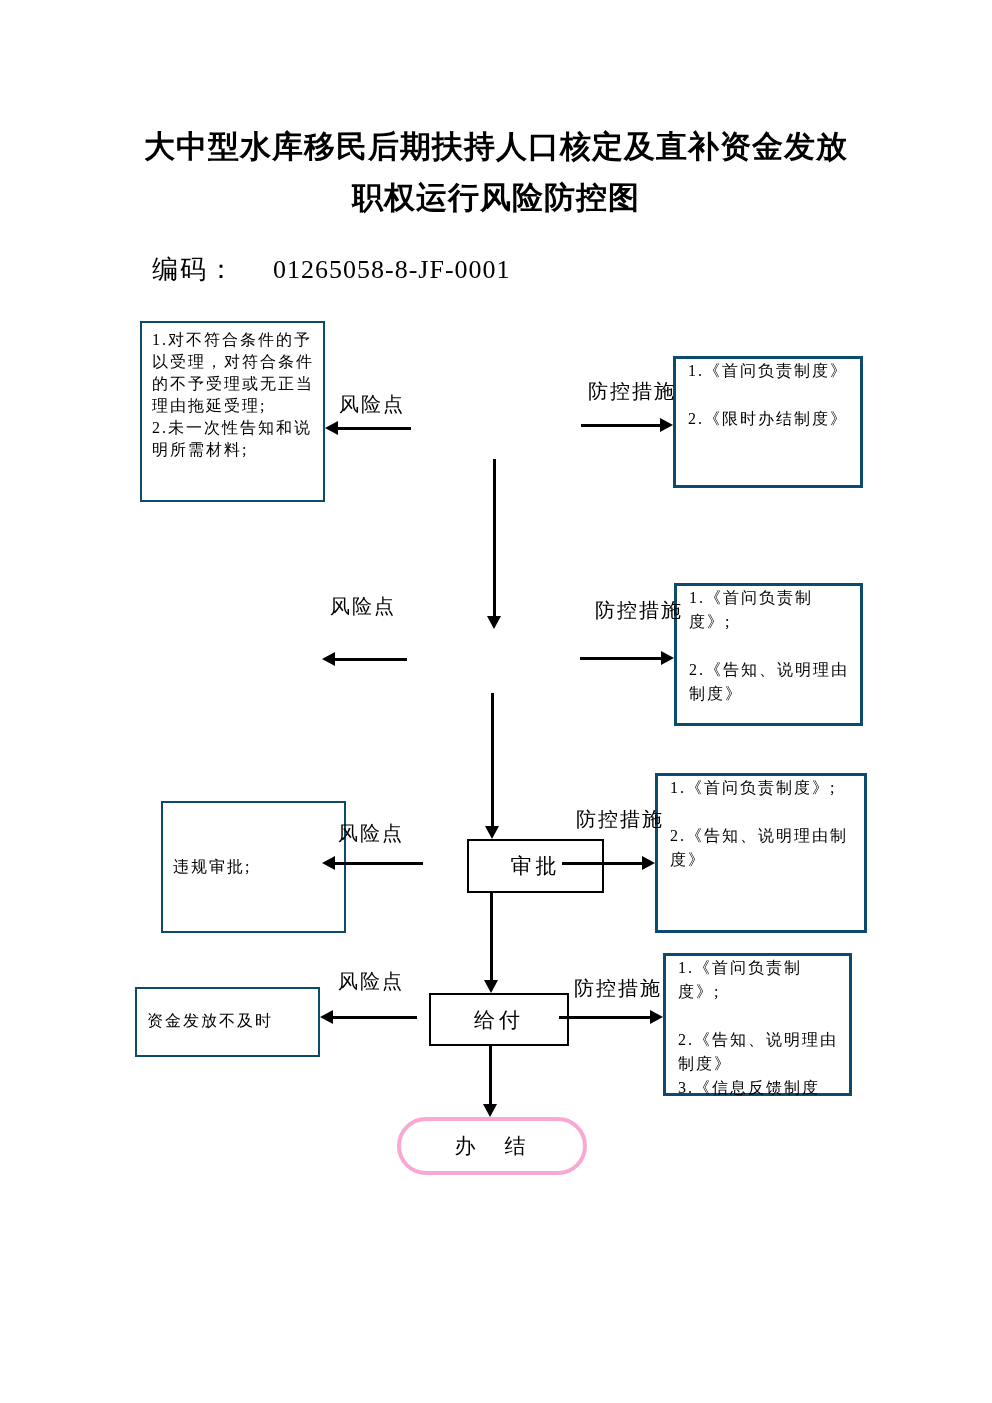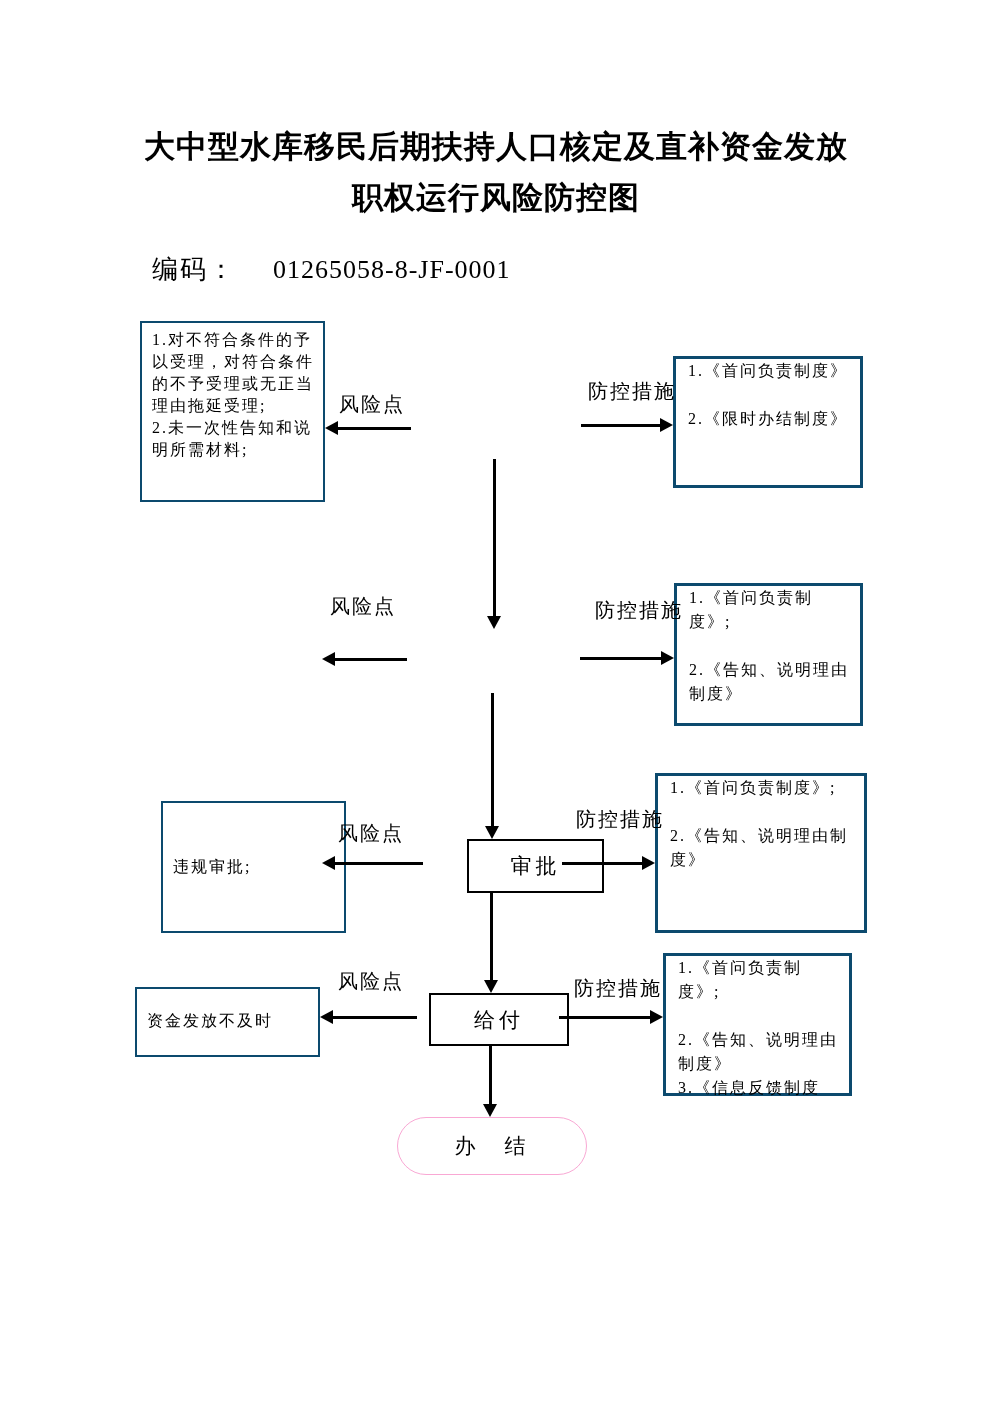--- a/index.html
+++ b/index.html
@@ -83,21 +83,21 @@
   .av2{left:491px;top:693px;height:133px;}
   .al3{left:335px;top:862px;width:88px;}
   .ar3{left:562px;top:862px;width:80px;}
   .av3{left:490px;top:893px;height:87px;}
   .al4{left:333px;top:1016px;width:84px;}
   .ar4{left:559px;top:1016px;width:91px;}
   .av4{left:489px;top:1046px;height:58px;}
   
   .end-oval{
     position:absolute;left:397px;top:1117px;width:190px;height:58px;
-    box-sizing:border-box;border:1px solid #f9a8d4;border-radius:30px;
+    box-sizing:border-box;border:4px solid #f9a8d4;border-radius:30px;
     display:flex;align-items:center;justify-content:center;
     font-size:21px;letter-spacing:4px;background:#fff;
   }
 </style>
 </head>
 <body>
 
 <div id="page">
 
   <div class="abs title-line t1">大中型水库移民后期扶持人口核定及直补资金发放</div>

